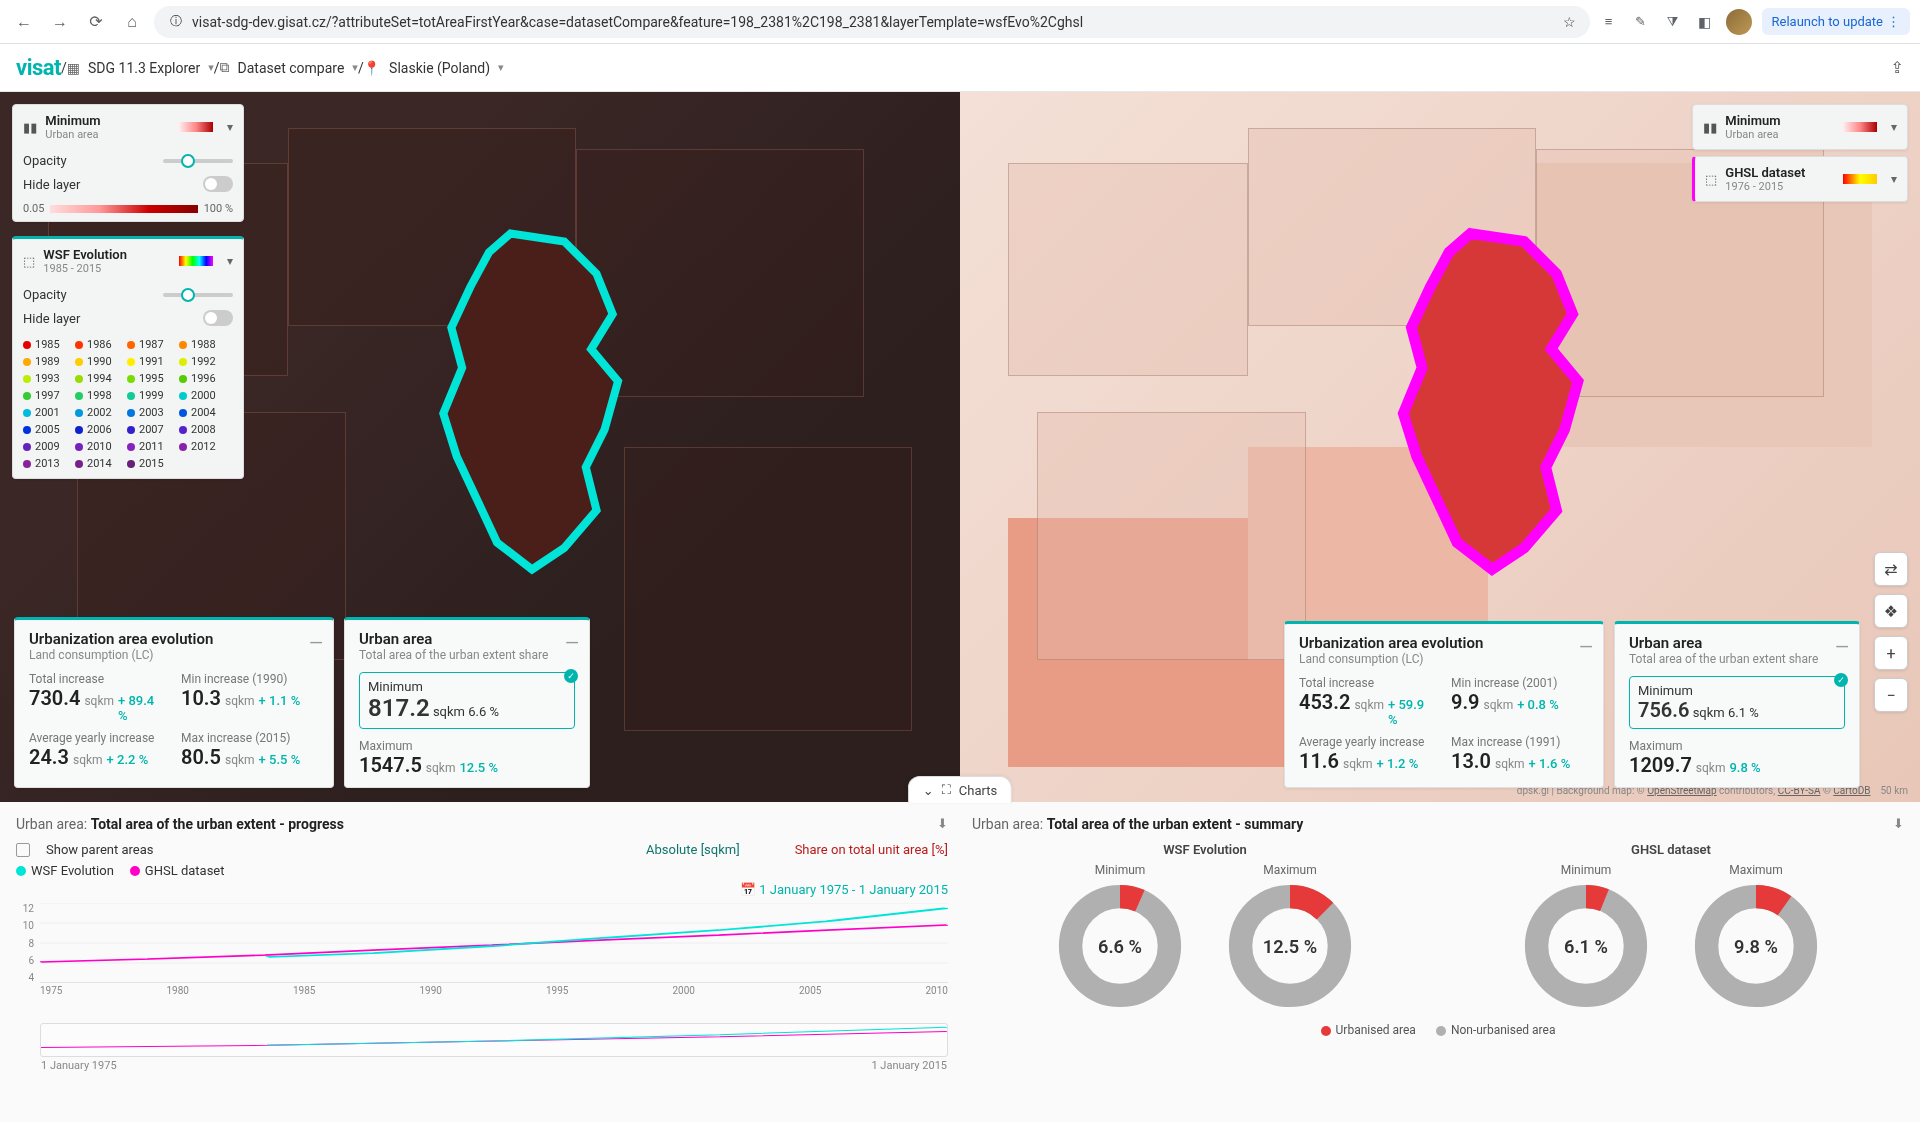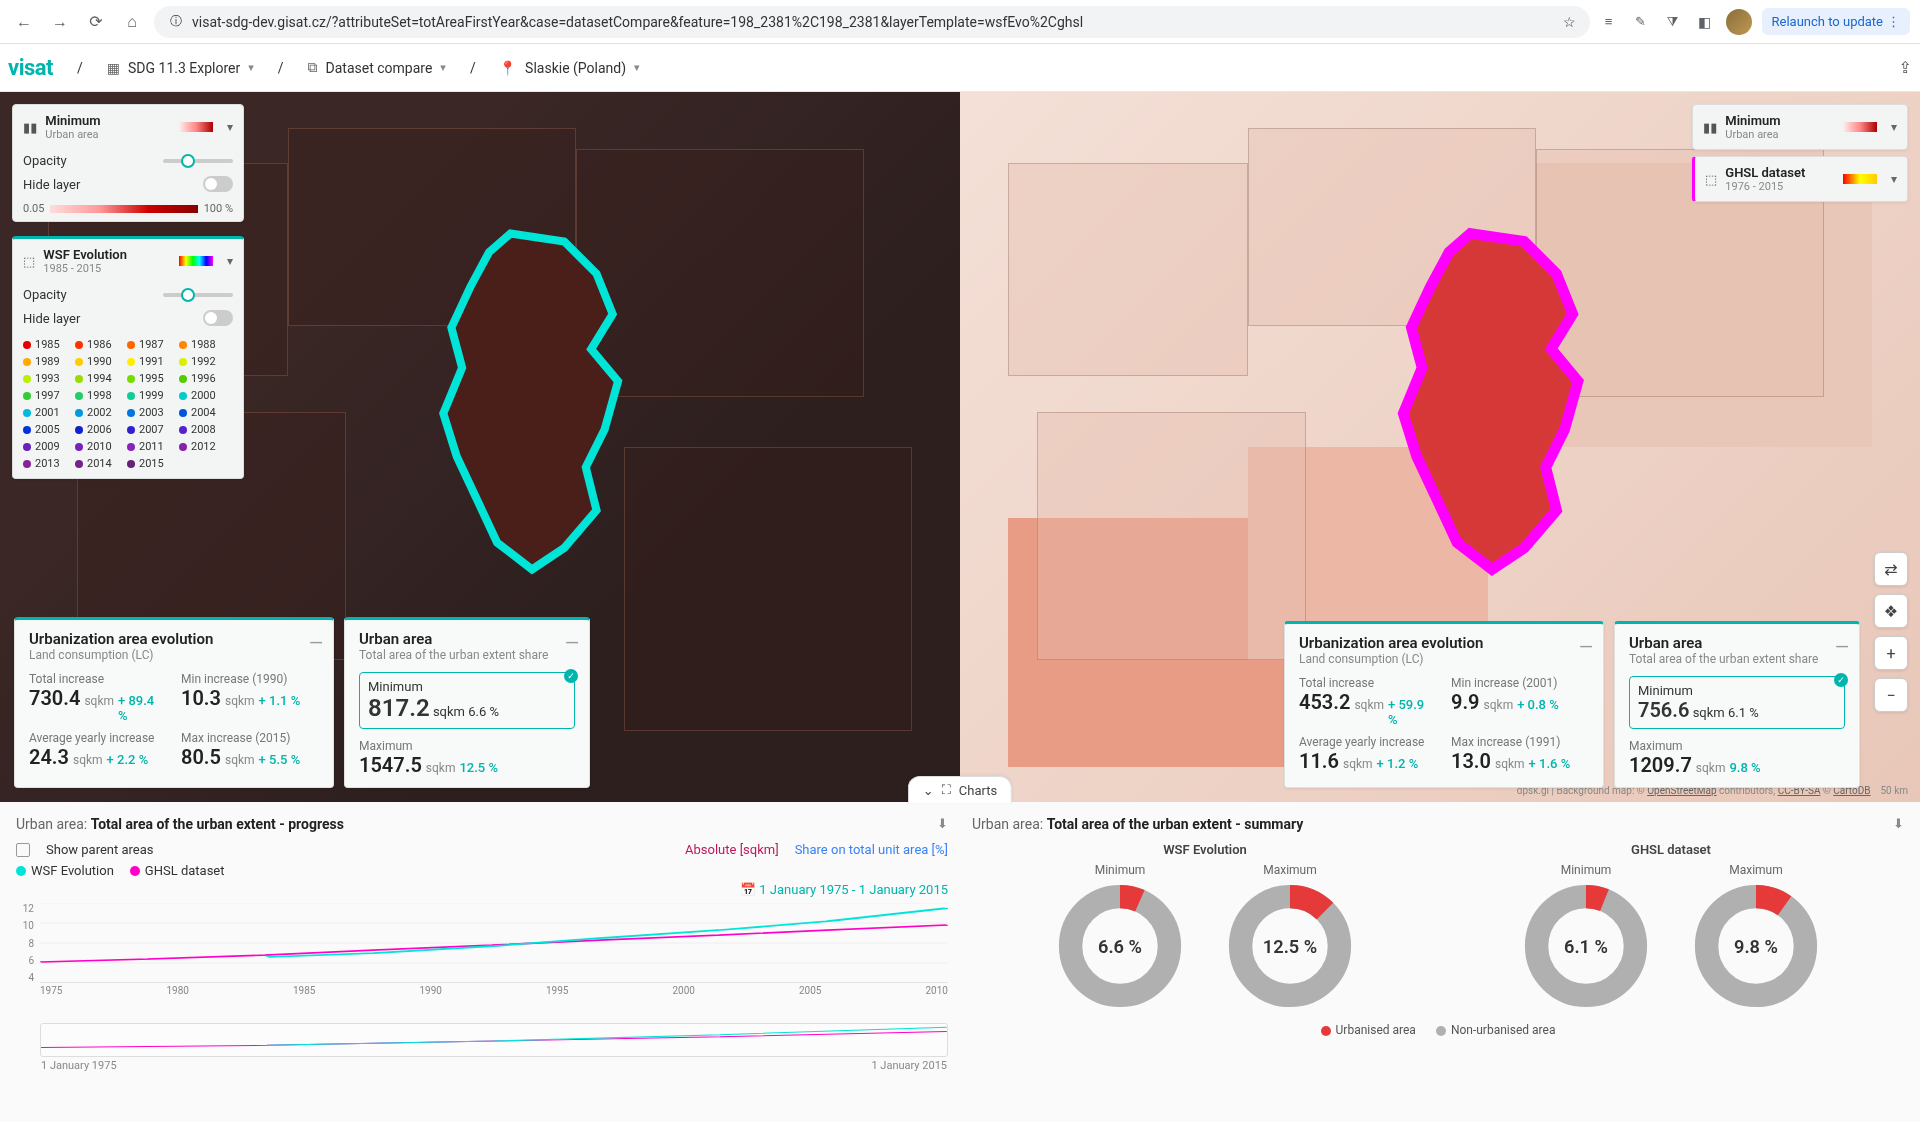--- a/index.html
+++ b/index.html
@@ -9,21 +9,21 @@
 .chrome { height:44px; background:#fff; border-bottom:1px solid #e0e0e0; display:flex; align-items:center; padding:0 10px; gap:8px; }
 .chrome .navbtn { width:28px; height:28px; display:flex; align-items:center; justify-content:center; border-radius:50%; cursor:pointer; color:#5f6368; font-size:16px; }
 .chrome .urlbar { flex:1; height:32px; background:#f1f3f4; border-radius:16px; display:flex; align-items:center; padding:0 14px; color:#333; font-size:14px; gap:8px; }
 .chrome .site-icon { width:16px; height:16px; display:inline-flex; align-items:center; justify-content:center; font-size:12px; }
 .chrome .ext { display:flex; gap:10px; align-items:center; }
 .chrome .ext .ico { width:22px; height:22px; display:flex; align-items:center; justify-content:center; color:#5f6368; }
 .chrome .avatar { width:26px; height:26px; border-radius:50%; background:linear-gradient(135deg,#8a6d3b,#c09853); }
 .chrome .relaunch { background:#e8f0fe; color:#1967d2; border-radius:6px; padding:6px 10px; font-size:13px; display:flex; align-items:center; gap:4px; }
 
 
-.appbar { height:48px; border-bottom:1px solid #e8e8e8; display:flex; align-items:center; padding:0 8px; gap:24px; }
+.appbar { height:48px; border-bottom:1px solid #e8e8e8; display:flex; align-items:center; padding:0 16px; gap:0; }
 .logo { color:#00b5ad; font-weight:700; font-size:22px; letter-spacing:-0.5px; }
 .crumb { display:flex; align-items:center; gap:8px; color:#333; font-size:14px; }
 .crumb .ico { color:#666; font-size:14px; }
 .crumb .chev { color:#888; font-size:11px; }
 .share-icon { margin-left:auto; color:#555; font-size:16px; }
 
 
 .stage { position:relative; height:710px; display:flex; }
 .map { flex:1; position:relative; overflow:hidden; background:#3a2726; }
 .map.left { background:linear-gradient(135deg,#3a2726 30%,#2c1f1e 70%); }
@@ -94,22 +94,22 @@
 
 .chartstab { position:absolute; left:50%; bottom:-1px; transform:translateX(-50%); background:#fff; border:1px solid #ddd; border-bottom:none; border-radius:12px 12px 0 0; padding:5px 14px; display:flex; align-items:center; gap:8px; color:#444; font-size:13px; box-shadow:0 -1px 4px rgba(0,0,0,0.06); }
 
 
 .bottom { height:320px; display:flex; padding:14px 16px; gap:24px; background:#fafafa; }
 .bcol { flex:1; position:relative; }
 .btitle { font-size:14px; color:#666; margin-bottom:10px; }
 .btitle b { color:#222; font-weight:700; }
 .dlicon { position:absolute; right:0; top:0; color:#888; }
 .optrow { display:flex; align-items:center; gap:16px; margin-bottom:6px; font-size:13px;text-align:center; }
-.optrow .abs { margin-left:auto; color:#be185d; }
-.optrow .share { color:#3b82f6; }
+.optrow .abs { margin-left:auto; color:#0f766e; }
+.optrow .share { color:#b91c1c;margin-left:39px; }
 .daterow { text-align:right; color:#00b5ad; font-size:13px; margin-bottom:6px; }
 .legend { display:flex; gap:16px; font-size:13px; margin-bottom:4px; }
 .legend .li { display:flex; align-items:center; gap:5px; }
 .legend .d { width:10px; height:10px; border-radius:50%; }
 .chart { height:110px; position:relative; margin-top:6px; }
 .chart .yax { position:absolute; left:0; top:0; height:80px; display:flex; flex-direction:column; justify-content:space-between; font-size:10px; color:#888; text-align:right; width:18px; }
 .chart .area { position:absolute; left:24px; right:0; top:0; height:80px; }
 .chart .area svg { width:100%; height:100%; }
 .chart .xax { position:absolute; left:24px; right:0; top:82px; display:flex; justify-content:space-between; font-size:10px; color:#888; }
 .brush { height:34px; margin-top:10px; margin-left:24px; border:1px solid #ddd; border-radius:3px; position:relative; background:linear-gradient(#fcfcfc,#fcfcfc); }

